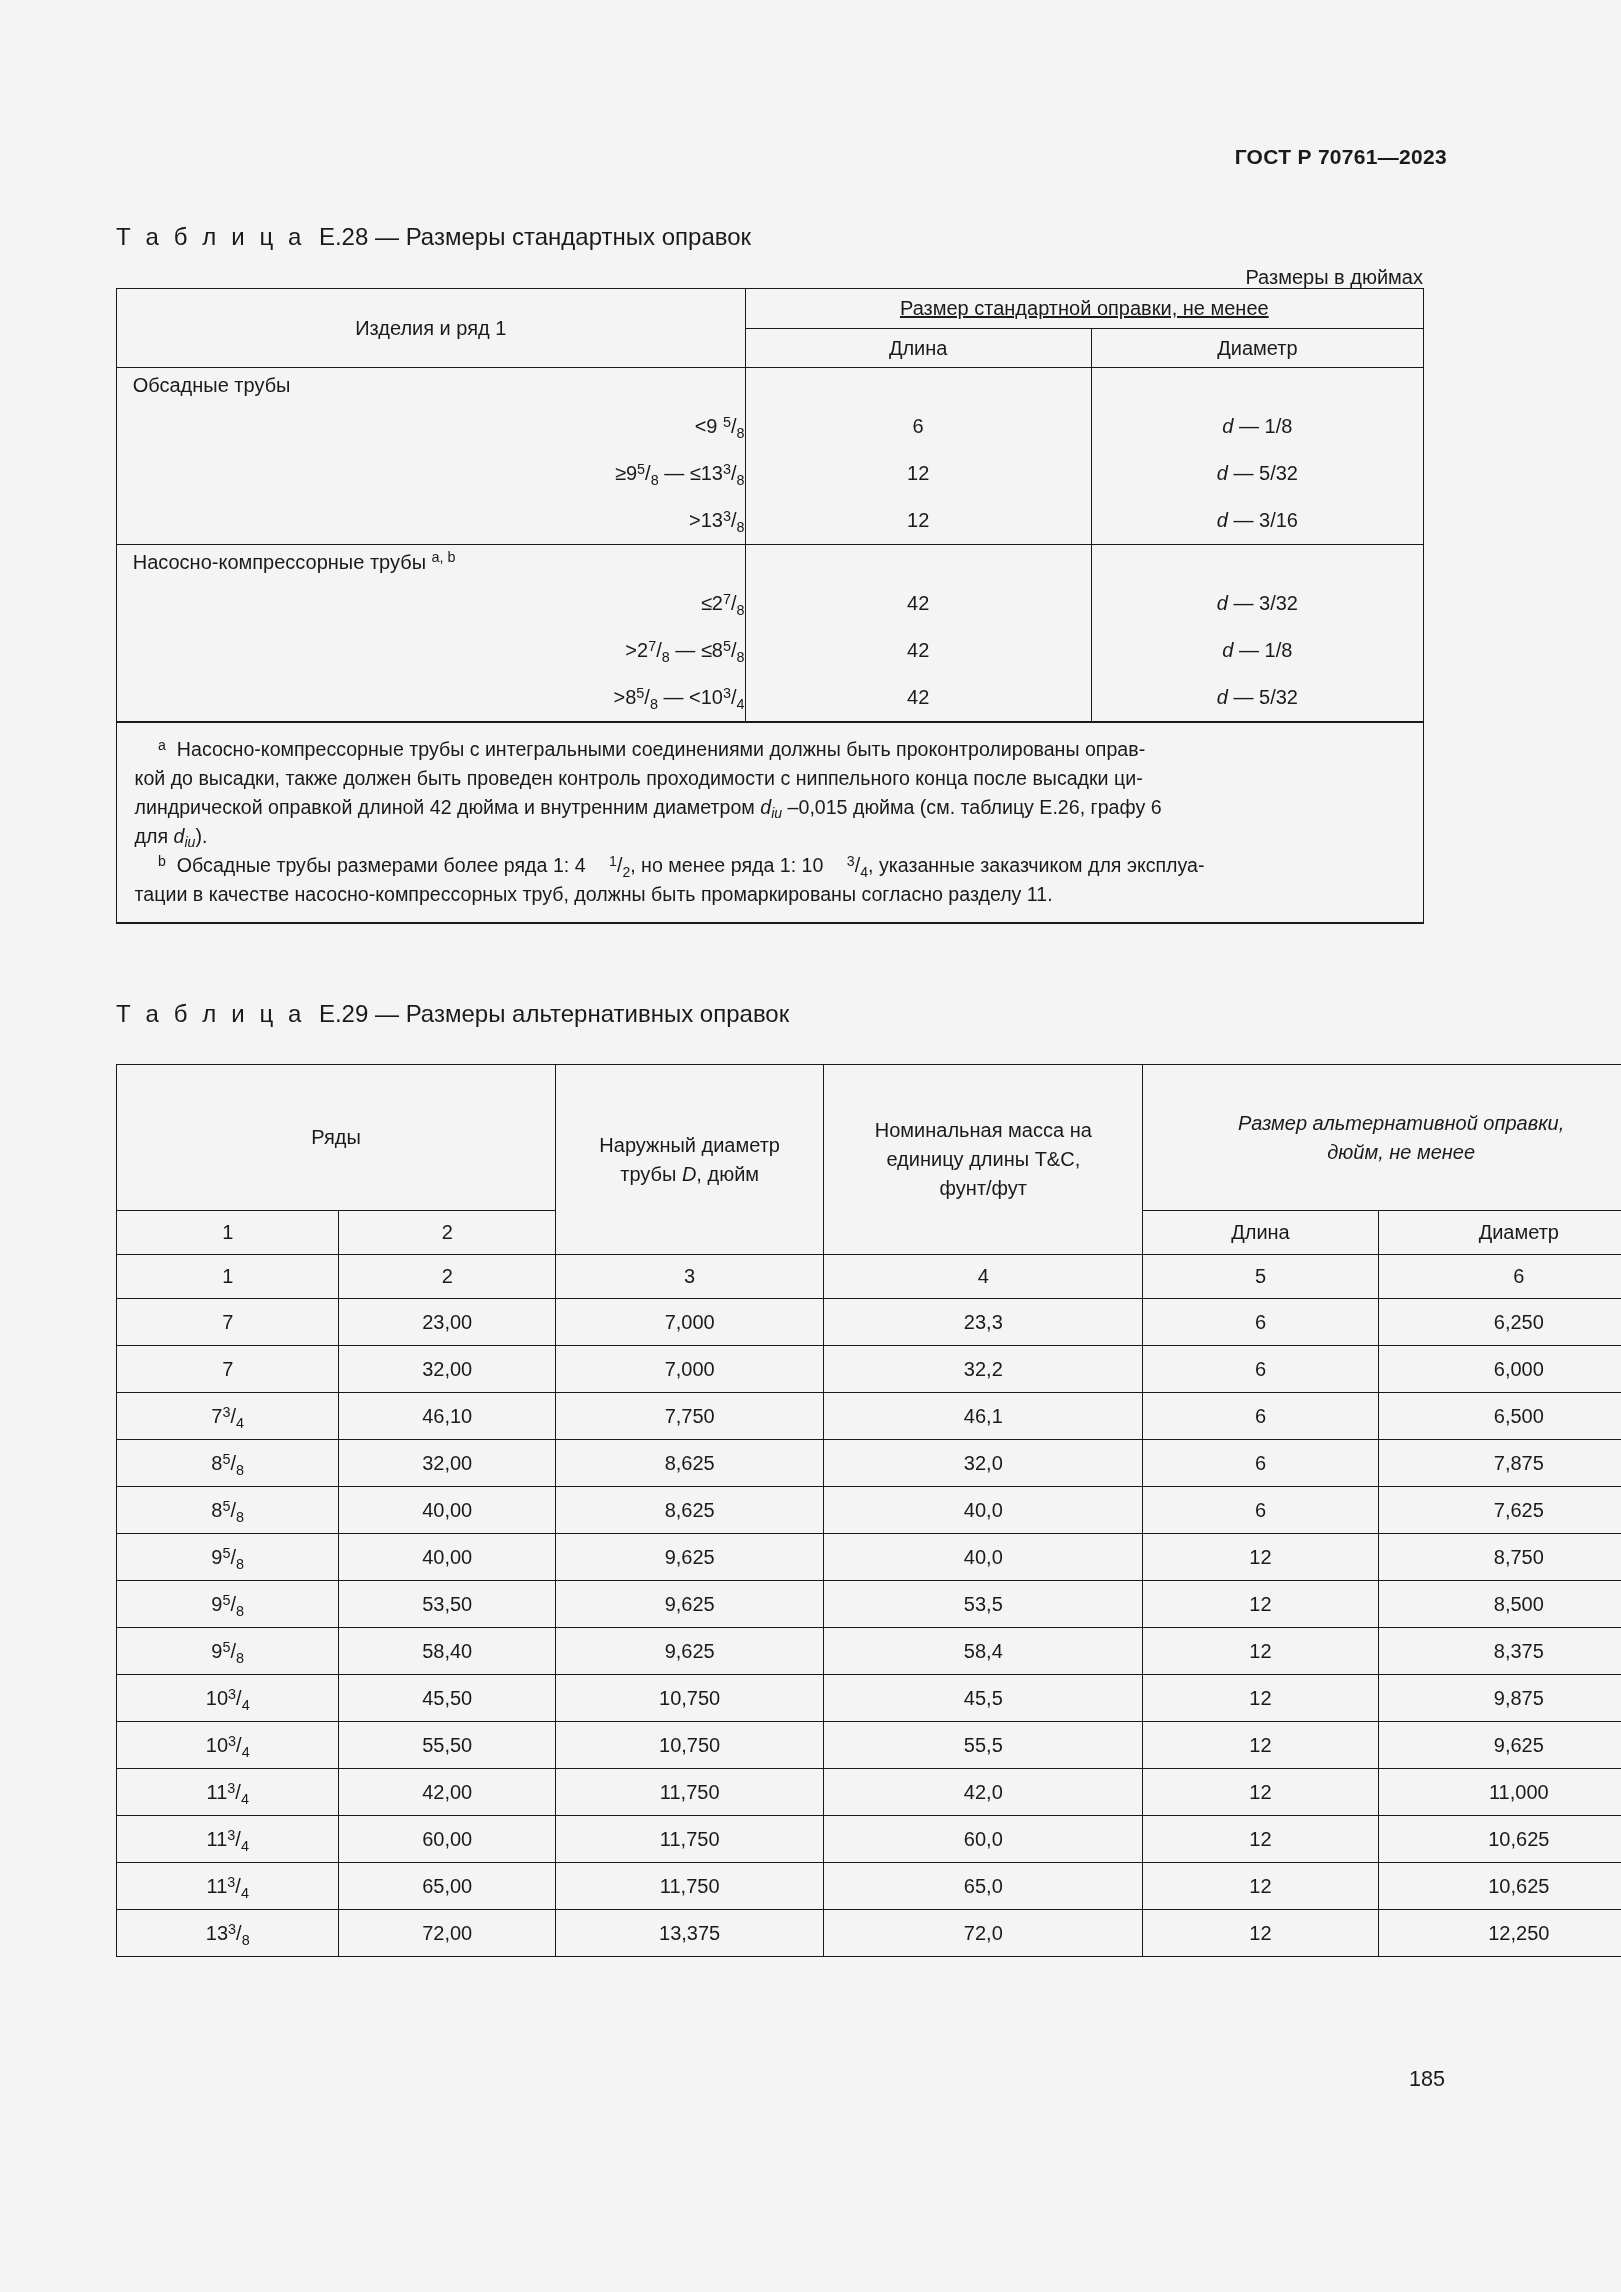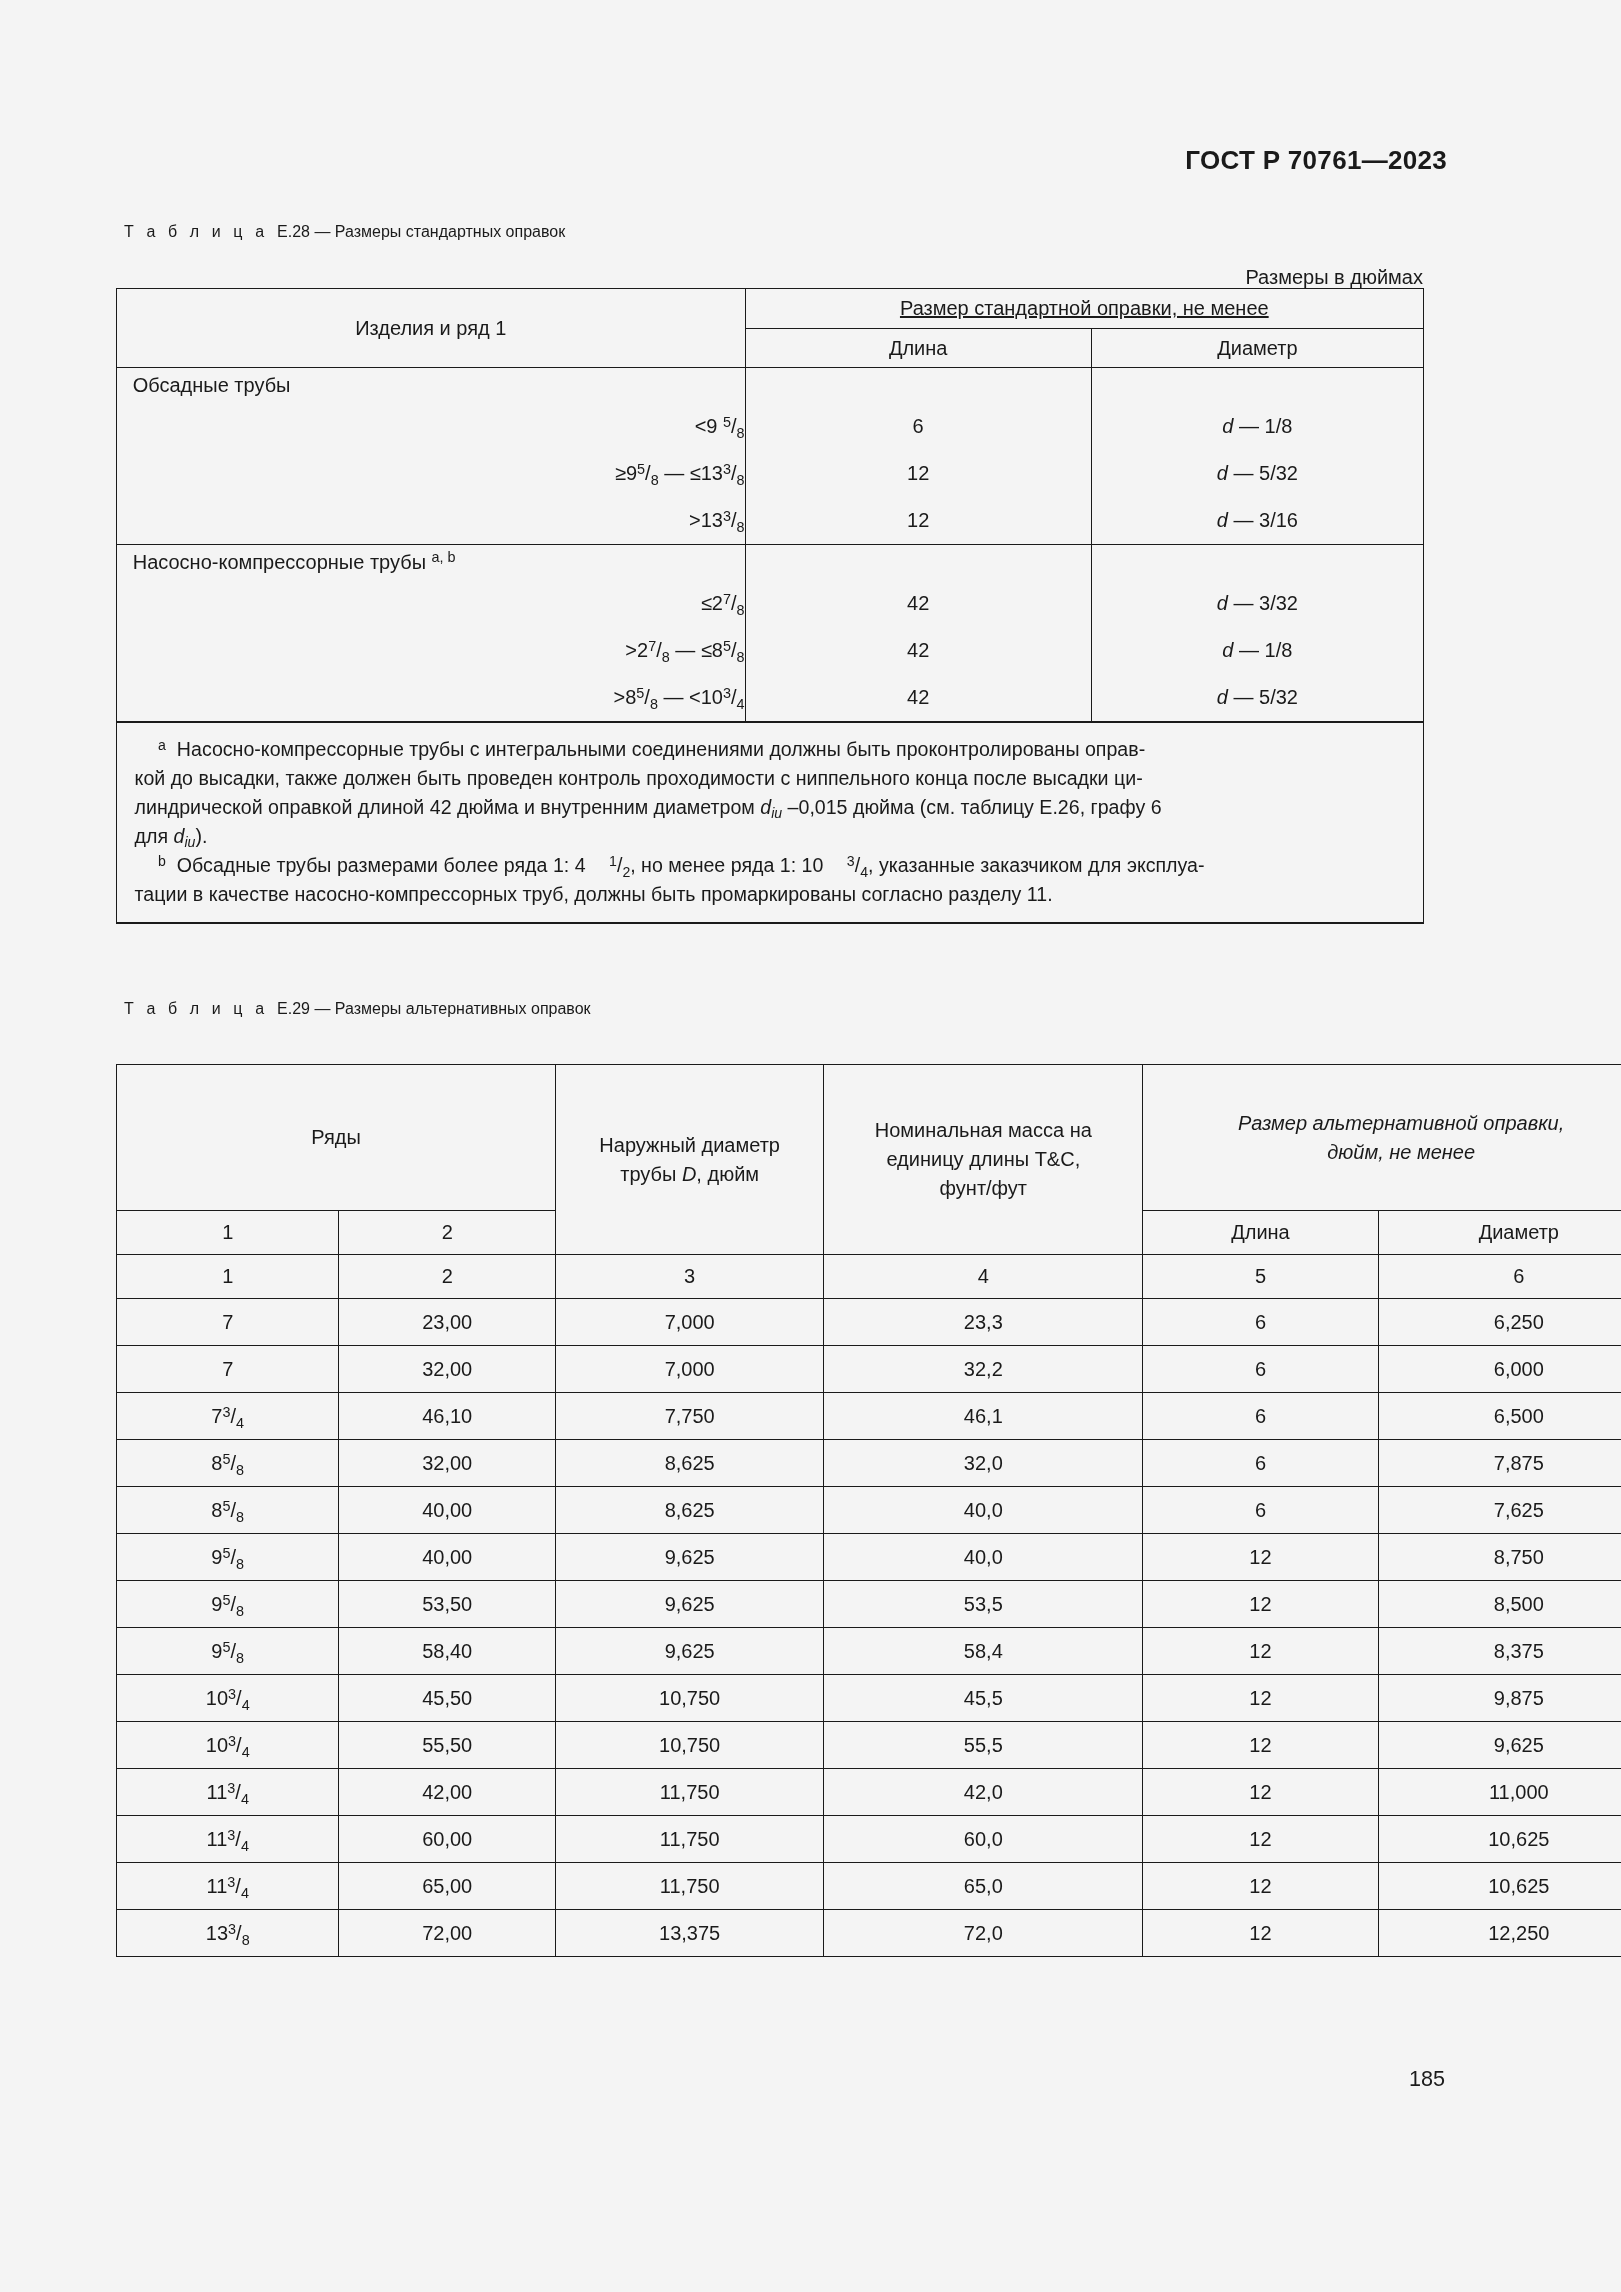--- a/index.html
+++ b/index.html
@@ -20,30 +20,30 @@
     left: 0; top: 0;
     width: 1621px;
     height: 2293px;
     background: #f4f4f4;
   }
   
   .doc-header {
     position: absolute;
     top: 145px;
     right: 174px;
-    font-size: 26px;
+    font-size: 21px;
     font-weight: bold;
     letter-spacing: 0.3px;
     white-space: nowrap;
   }
   
   .table-caption {
     position: absolute;
-    left: 124px;
-    font-size: 16px;
+    left: 116px;
+    font-size: 24px;
     white-space: nowrap;
   }
   .caption-word {
     letter-spacing: 4.1px;
   }
   .units-note {
     position: absolute;
     right: 198px;
     font-size: 20px;
     white-space: nowrap;

